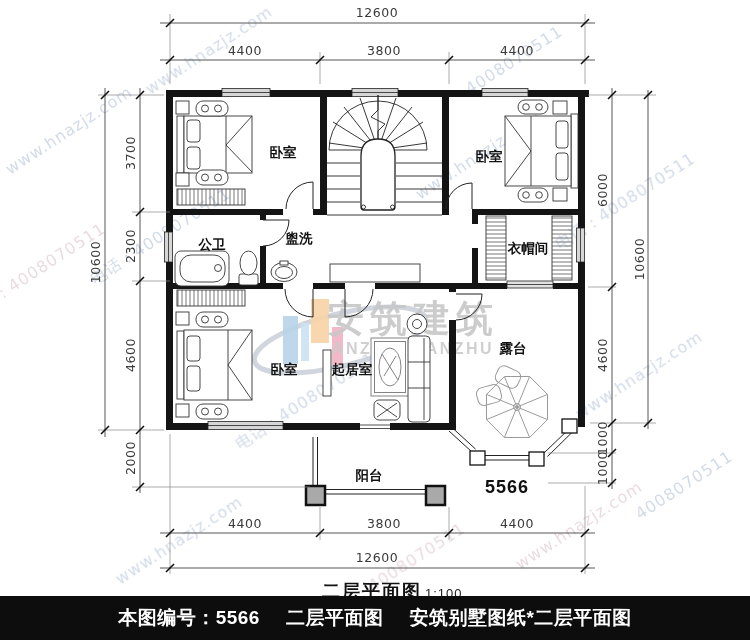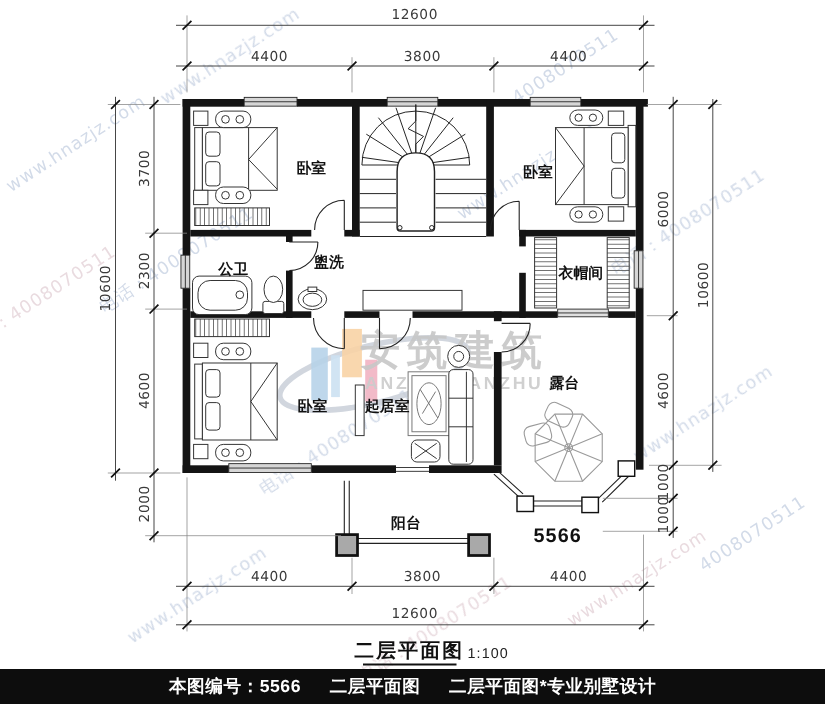--- a/index.html
+++ b/index.html
@@ -7,23 +7,23 @@
         font-family:"Liberation Sans","DejaVu Sans",sans-serif;}
   svg{display:block;}
   .dimt{font:12.5px "DejaVu Sans",sans-serif;fill:#3a3a3a;letter-spacing:.5px;}
   .room{font-weight:700;font-size:13.5px;fill:#111;font-family:"Liberation Sans",sans-serif;}
   .big{font-weight:700;font-size:18px;fill:#111;letter-spacing:1px;}
   .wm{font-size:16px;letter-spacing:1px;font-family:"DejaVu Sans",sans-serif;}
   .logo-cn{font-weight:700;font-size:37px;fill:#c7c7c7;letter-spacing:6px;opacity:.9;}
   .logo-en{font-weight:700;font-size:16px;fill:#cbcbcb;letter-spacing:2.5px;opacity:.9;}
   .ttl{font-weight:700;font-size:18px;fill:#111;letter-spacing:2px;}
   .scale{font-size:13px;fill:#222;letter-spacing:1px;}
-  .footer{position:absolute;left:0;bottom:0;width:750px;height:32px;background:#0d0d0d;
+  .footer{position:absolute;left:0;bottom:0;width:750px;height:44px;background:#0d0d0d;
           color:#fff;display:flex;align-items:center;justify-content:center;gap:26px;
-          font-size:16px;font-weight:700;letter-spacing:.5px;}
+          font-size:19px;font-weight:700;letter-spacing:.5px;}
 </style>
 </head>
 <body>
 
 <div class="page">
 <svg width="750" height="612" viewBox="0 0 750 612">
   <defs>
     <pattern id="hatchV" width="4" height="8" patternUnits="userSpaceOnUse">
       <path d="M2,0 V8" stroke="#555" stroke-width="0.8"></path>
     </pattern>
@@ -325,15 +325,15 @@
   <g>
     <text class="ttl" x="372" y="597" text-anchor="middle">二层平面图</text>
     <line x1="330" y1="604" x2="415" y2="604" stroke="#111" stroke-width="1.8"></line>
     <text class="scale" x="425" y="598">1:100</text>
   </g>
 </svg>
 
 <div class="footer">
   <span>本图编号：5566</span>
   <span>二层平面图</span>
-  <span>二层平面图*专业别墅设计</span>
+  <span>安筑别墅图纸*二层平面图</span>
 </div>
 </div>
 
 </body></html>

